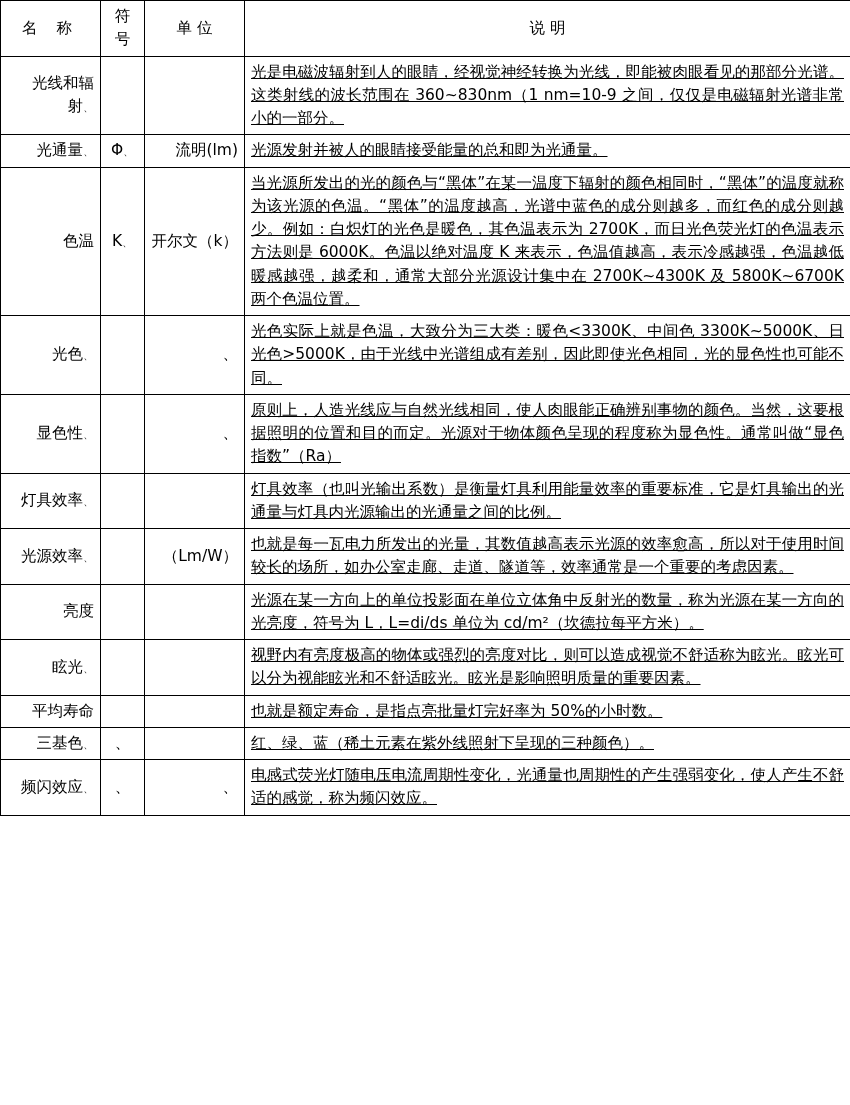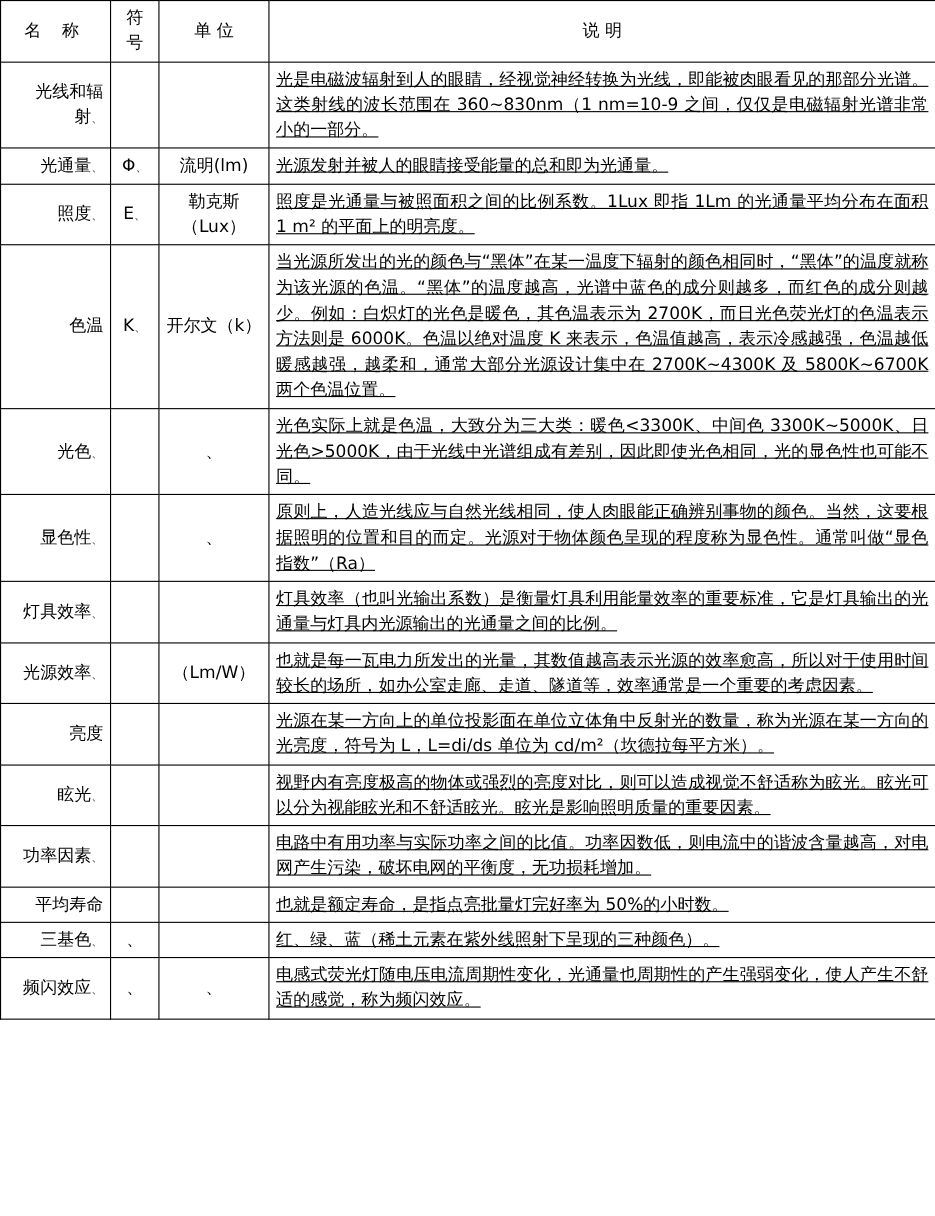--- a/index.html
+++ b/index.html
@@ -44,21 +44,21 @@
   .hdr-sym, .hdr-unit {
     line-height: 1.15;
   }
   .cell-name {
     text-align: right;
   }
   .cell-sym {
     text-align: center;
   }
   .cell-unit {
-    text-align: center;
+    text-align: right;
   }
   .cell-desc {
     text-align: justify;
     text-justify: inter-ideograph;
     line-height: 1.62;
     text-decoration: underline;
   }
   .mark {
     font-size: 11px;
     color: #333333;
@@ -93,26 +93,20 @@
         <td class="cell-unit"><span></span></td>
         <td class="cell-desc"><span>光是电磁波辐射到人的眼睛，经视觉神经转换为光线，即能被肉眼看见的那部分光谱。这类射线的波长范围在 360~830nm（1 nm=10-9 之间，仅仅是电磁辐射光谱非常小的一部分。</span></td>
       </tr>
       <tr>
         <td class="cell-name"><span>光通量</span><span class="mark">、</span></td>
         <td class="cell-sym"><span>Φ</span><span class="mark">、</span></td>
         <td class="cell-unit"><span>流明(lm)</span></td>
         <td class="cell-desc"><span>光源发射并被人的眼睛接受能量的总和即为光通量。</span></td>
       </tr>
       <tr>
-        <td class="cell-name"><span>照度</span><span class="mark">、</span></td>
-        <td class="cell-sym"><span>E</span><span class="mark">、</span></td>
-        <td class="cell-unit"><span>勒克斯（Lux）</span></td>
-        <td class="cell-desc"><span>照度是光通量与被照面积之间的比例系数。1Lux 即指 1Lm 的光通量平均分布在面积 1 m² 的平面上的明亮度。</span></td>
-      </tr>
-      <tr>
         <td class="cell-name"><span>色温</span></td>
         <td class="cell-sym"><span>K</span><span class="mark">、</span></td>
         <td class="cell-unit"><span>开尔文（k）</span></td>
         <td class="cell-desc"><span>当光源所发出的光的颜色与“黑体”在某一温度下辐射的颜色相同时，“黑体”的温度就称为该光源的色温。“黑体”的温度越高，光谱中蓝色的成分则越多，而红色的成分则越少。例如：白炽灯的光色是暖色，其色温表示为 2700K，而日光色荧光灯的色温表示方法则是 6000K。色温以绝对温度 K 来表示，色温值越高，表示冷感越强，色温越低暖感越强，越柔和，通常大部分光源设计集中在 2700K~4300K 及 5800K~6700K 两个色温位置。</span></td>
       </tr>
       <tr>
         <td class="cell-name"><span>光色</span><span class="mark">、</span></td>
         <td class="cell-sym"><span></span></td>
         <td class="cell-unit"><span>、</span></td>
         <td class="cell-desc"><span>光色实际上就是色温，大致分为三大类：暖色&lt;3300K、中间色 3300K~5000K、日光色&gt;5000K，由于光线中光谱组成有差别，因此即使光色相同，光的显色性也可能不同。</span></td>
@@ -141,26 +135,20 @@
         <td class="cell-unit"><span></span></td>
         <td class="cell-desc"><span>光源在某一方向上的单位投影面在单位立体角中反射光的数量，称为光源在某一方向的光亮度，符号为 L，L=di/ds 单位为 cd/m²（坎德拉每平方米）。</span></td>
       </tr>
       <tr>
         <td class="cell-name"><span>眩光</span><span class="mark">、</span></td>
         <td class="cell-sym"><span></span></td>
         <td class="cell-unit"><span></span></td>
         <td class="cell-desc"><span>视野内有亮度极高的物体或强烈的亮度对比，则可以造成视觉不舒适称为眩光。眩光可以分为视能眩光和不舒适眩光。眩光是影响照明质量的重要因素。</span></td>
       </tr>
       <tr>
-        <td class="cell-name"><span>功率因素</span><span class="mark">、</span></td>
-        <td class="cell-sym"><span></span></td>
-        <td class="cell-unit"><span></span></td>
-        <td class="cell-desc"><span>电路中有用功率与实际功率之间的比值。功率因数低，则电流中的谐波含量越高，对电网产生污染，破坏电网的平衡度，无功损耗增加。</span></td>
-      </tr>
-      <tr>
         <td class="cell-name"><span>平均寿命</span></td>
         <td class="cell-sym"><span></span></td>
         <td class="cell-unit"><span></span></td>
         <td class="cell-desc"><span>也就是额定寿命，是指点亮批量灯完好率为 50%的小时数。</span></td>
       </tr>
       <tr>
         <td class="cell-name"><span>三基色</span><span class="mark">、</span></td>
         <td class="cell-sym"><span>、</span></td>
         <td class="cell-unit"><span></span></td>
         <td class="cell-desc"><span>红、绿、蓝（稀土元素在紫外线照射下呈现的三种颜色）。</span></td>

